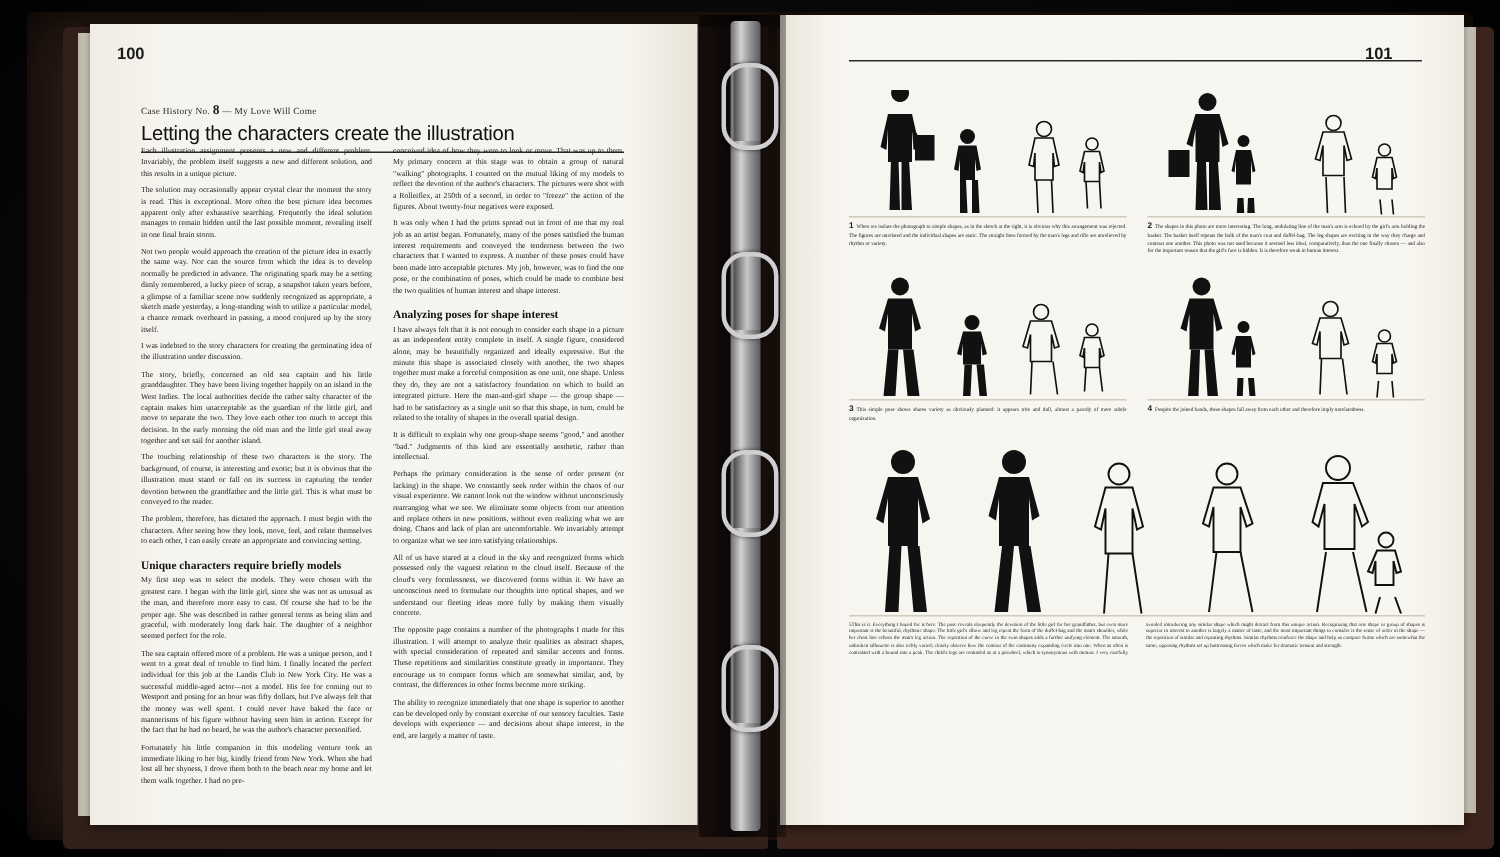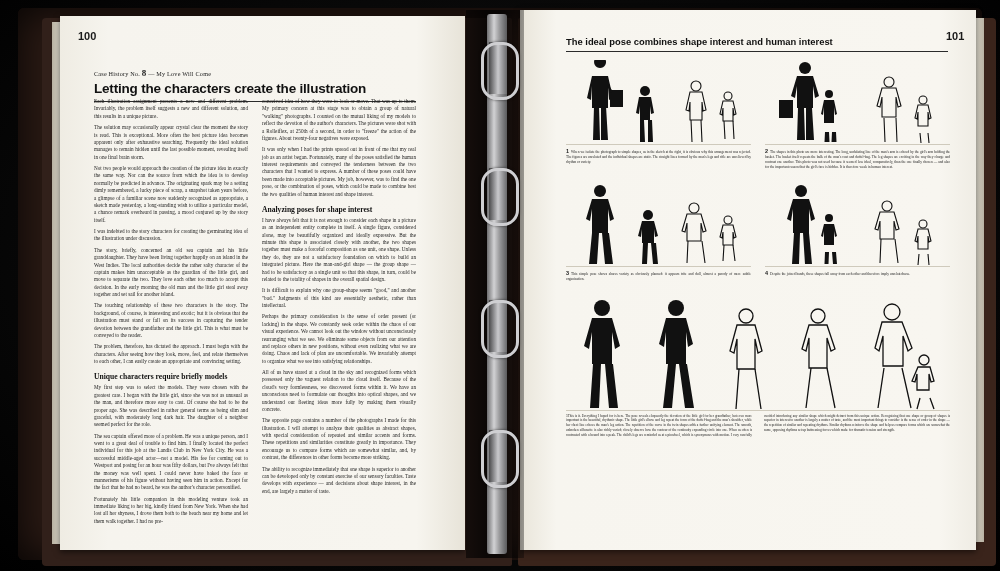--- a/index.html
+++ b/index.html
@@ -33,26 +33,26 @@
           background:linear-gradient(90deg,#6e6e70,#d2d2d4 35%,#9a9a9c 62%,#5b5b5d);border-radius:3px;}
   .ring{position:absolute;left:481px;width:32px;height:52px;border:3px solid #cfcfd2;border-radius:16px;
         background:transparent;box-shadow:0 0 3px rgba(0,0,0,.6);}
   .ring.r1{top:42px;} .ring.r2{top:168px;} .ring.r3{top:300px;} .ring.r4{top:430px;}
   .ring-core{position:absolute;left:489px;width:18px;height:52px;background:linear-gradient(90deg,#4a4a4c,#c9c9cc,#6a6a6c);}
   .ring-core.c1{top:42px;} .ring-core.c2{top:168px;} .ring-core.c3{top:300px;} .ring-core.c4{top:430px;}
 
   
   .folio{position:absolute;font-family:"Liberation Sans",sans-serif;font-weight:bold;font-size:11px;color:#1a1a1a;}
   .folio-left{left:78px;top:30px;}
-  .folio-right{left:946px;top:30px;}
+  .folio-right{left:910px;top:30px;}
 
   .l-head{position:absolute;left:94px;top:68px;width:322px;}
   .kicker{font-family:"Liberation Serif",serif;font-size:6.2px;color:#222;letter-spacing:.2px;margin-bottom:3px;}
   .kicker b{font-size:9px;}
-  .l-title{font-family:"Liberation Sans",sans-serif;font-weight:bold;font-size:13.5px;color:#111;letter-spacing:-.2px;}
+  .l-title{font-family:"Liberation Sans",sans-serif;font-weight:normal;font-size:13.5px;color:#111;letter-spacing:-.2px;}
   .rule{height:1px;background:#2b2b2b;margin-top:5px;}
 
   .cols{position:absolute;left:94px;top:98px;width:322px;height:420px;display:flex;gap:14px;}
   .col{width:154px;}
   .sub{font-family:Liberation Serif, serif;font-weight:bold;font-size:7.6px;color:#111;margin:7px 0 3px;}
   .para{font-size:5.2px;line-height:1.42;color:#1d1d1d;text-align:justify;margin:0 0 4px;
         font-family:"Liberation Serif",serif;-webkit-hyphens:auto;hyphens:auto;}
 
   
   .r-head{position:absolute;left:566px;top:36px;width:382px;}
@@ -122,21 +122,20 @@
       <p class="para">All of us have stared at a cloud in the sky and recognized forms which possessed only the vaguest relation to the cloud itself. Because of the cloud's very formlessness, we discovered forms within it. We have an unconscious need to formulate our thoughts into optical shapes, and we understand our fleeting ideas more fully by making them visually concrete.</p>
       <p class="para">The opposite page contains a number of the photographs I made for this illustration. I will attempt to analyze their qualities as abstract shapes, with special consideration of repeated and similar accents and forms. These repetitions and similarities constitute greatly in importance. They encourage us to compare forms which are somewhat similar, and, by contrast, the differences in other forms become more striking.</p>
       <p class="para">The ability to recognize immediately that one shape is superior to another can be developed only by constant exercise of our sensory faculties. Taste develops with experience — and decisions about shape interest, in the end, are largely a matter of taste.</p>
     </div>
   </div>
 
   <div class="page page-right"></div>
   <div class="folio folio-right">101</div>
 
   <div class="r-head">
-    <div class="r-title">The ideal pose combines shape interest and human interest</div>
     <div class="r-rule"></div>
   </div>
 
   <div class="grid">
 
     <div class="grow">
       <div class="cell">
         <div class="art">
           <svg class="fig" style="left:4px;" width="60" height="84" viewBox="0 0 60 84">
             <path d="M30 8 a6 6 0 1 1 .1 0 z" fill="#111"></path>

